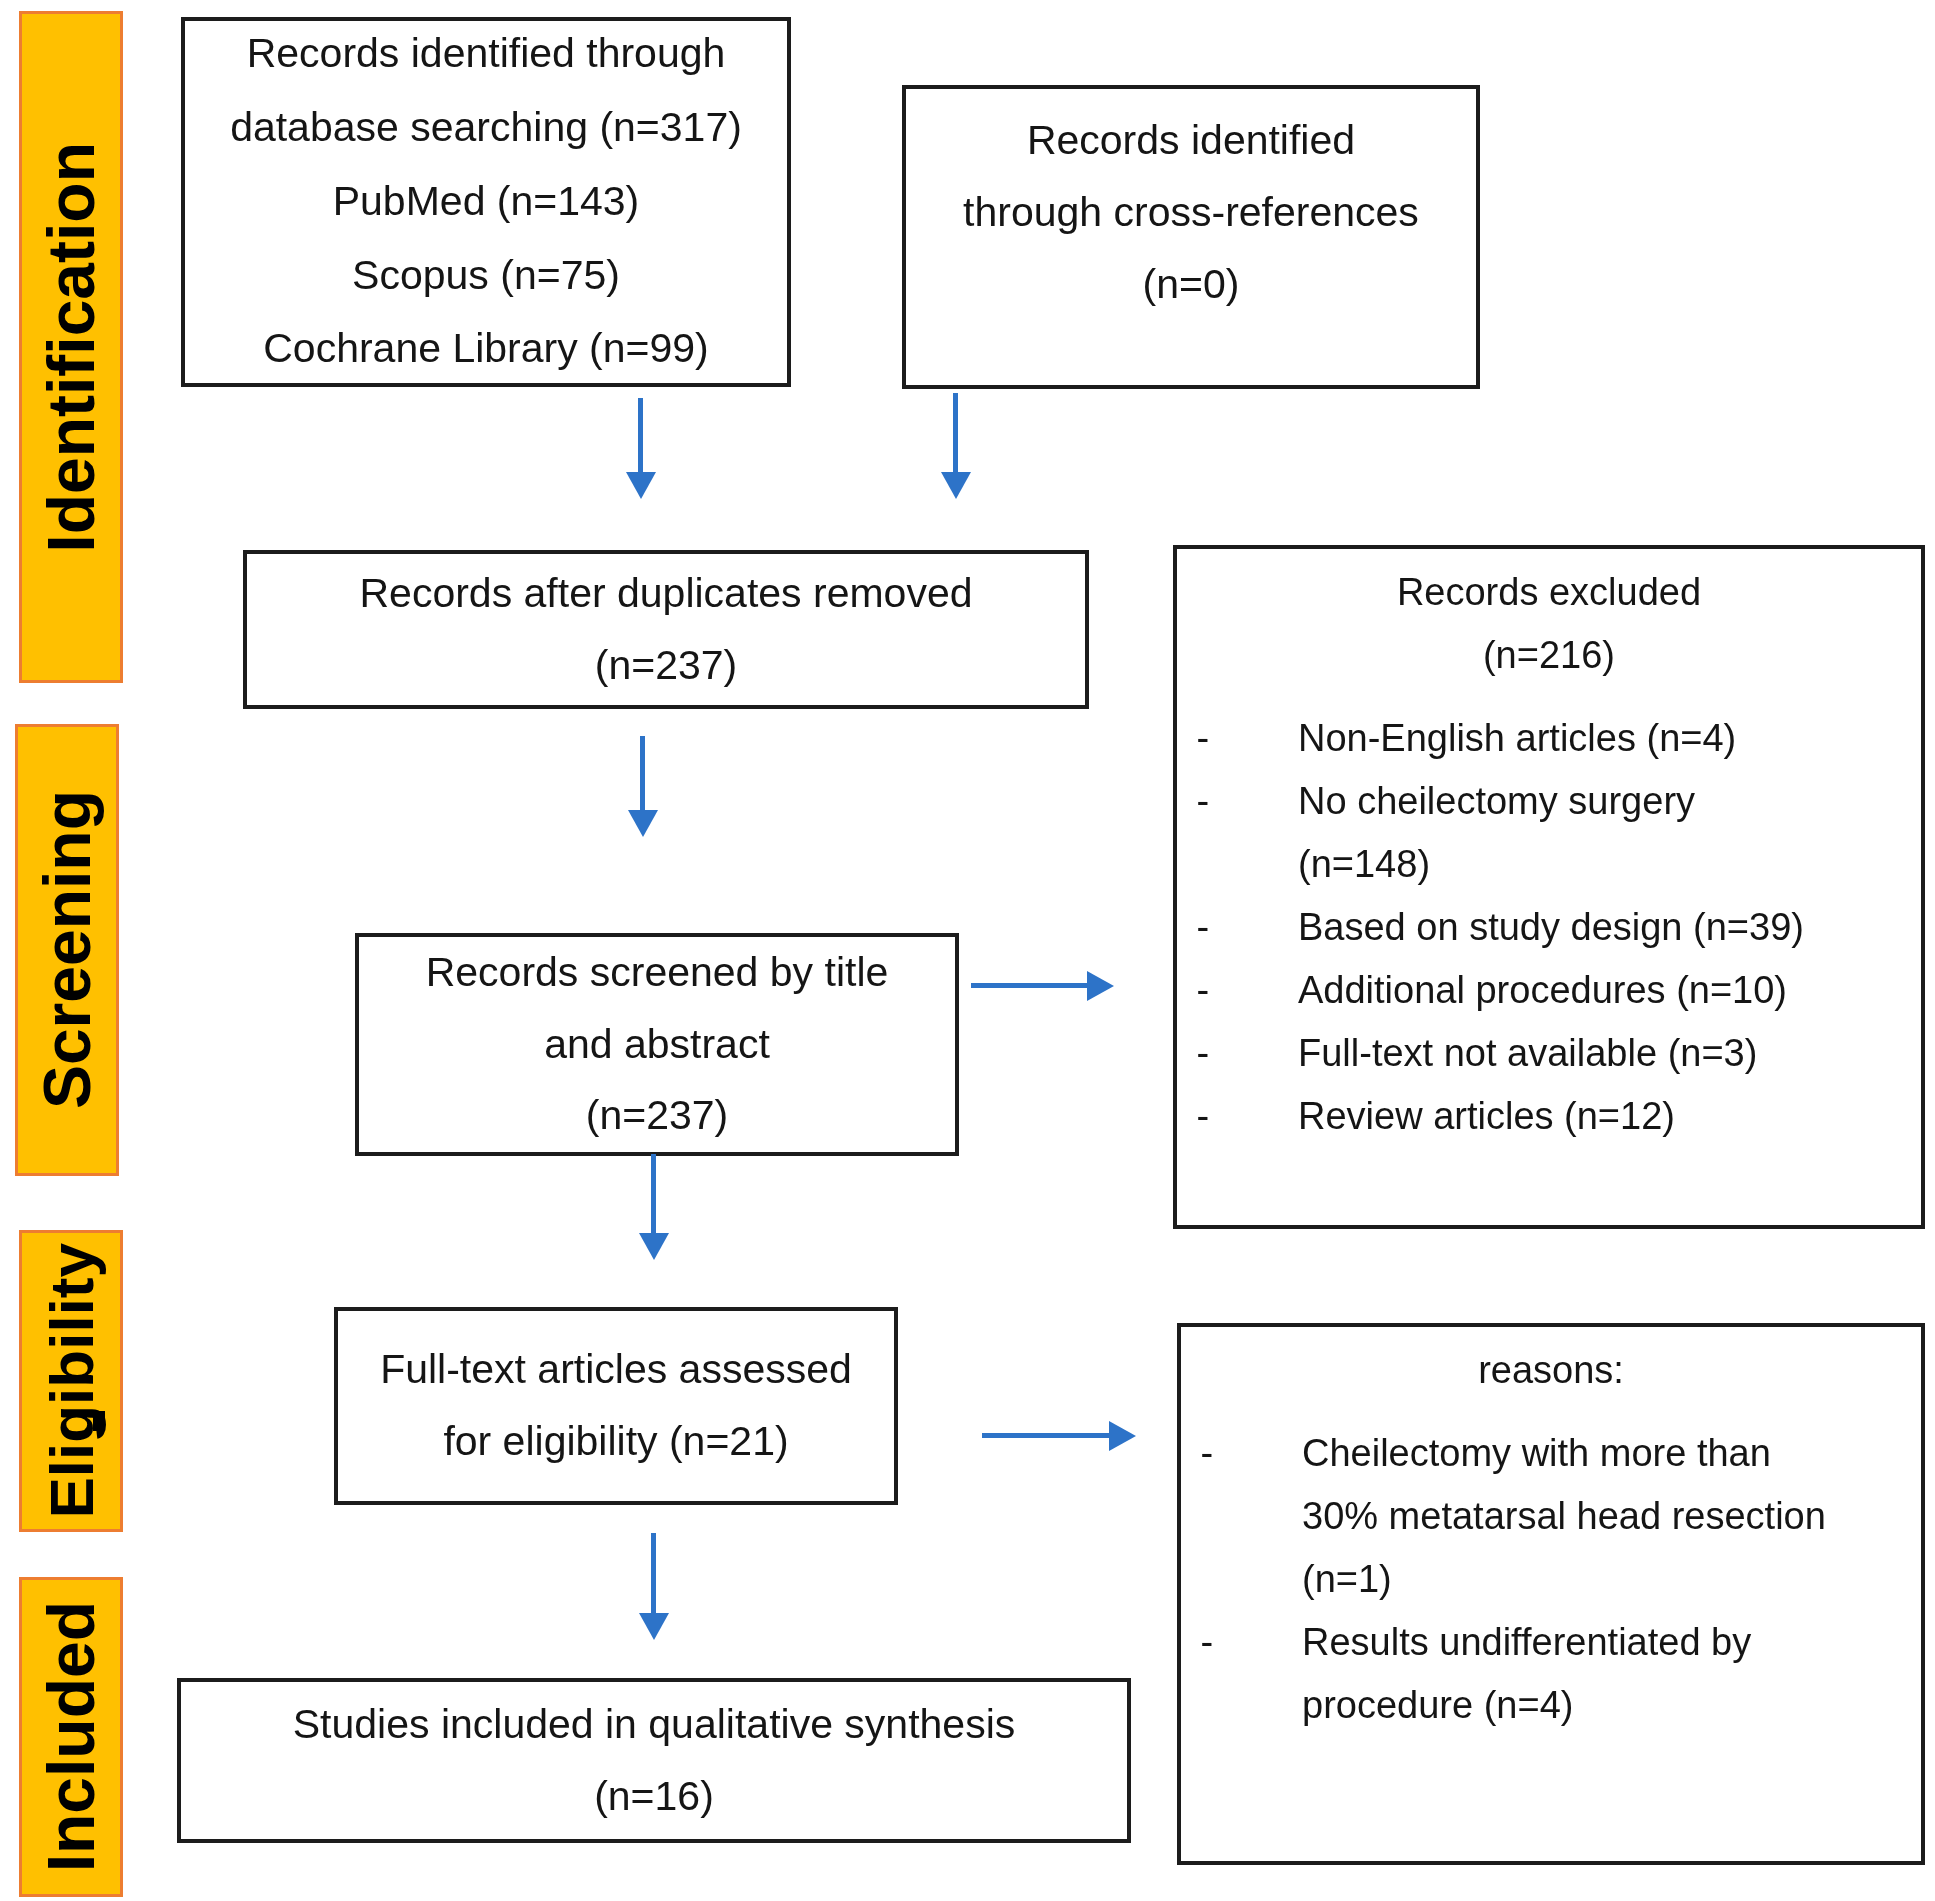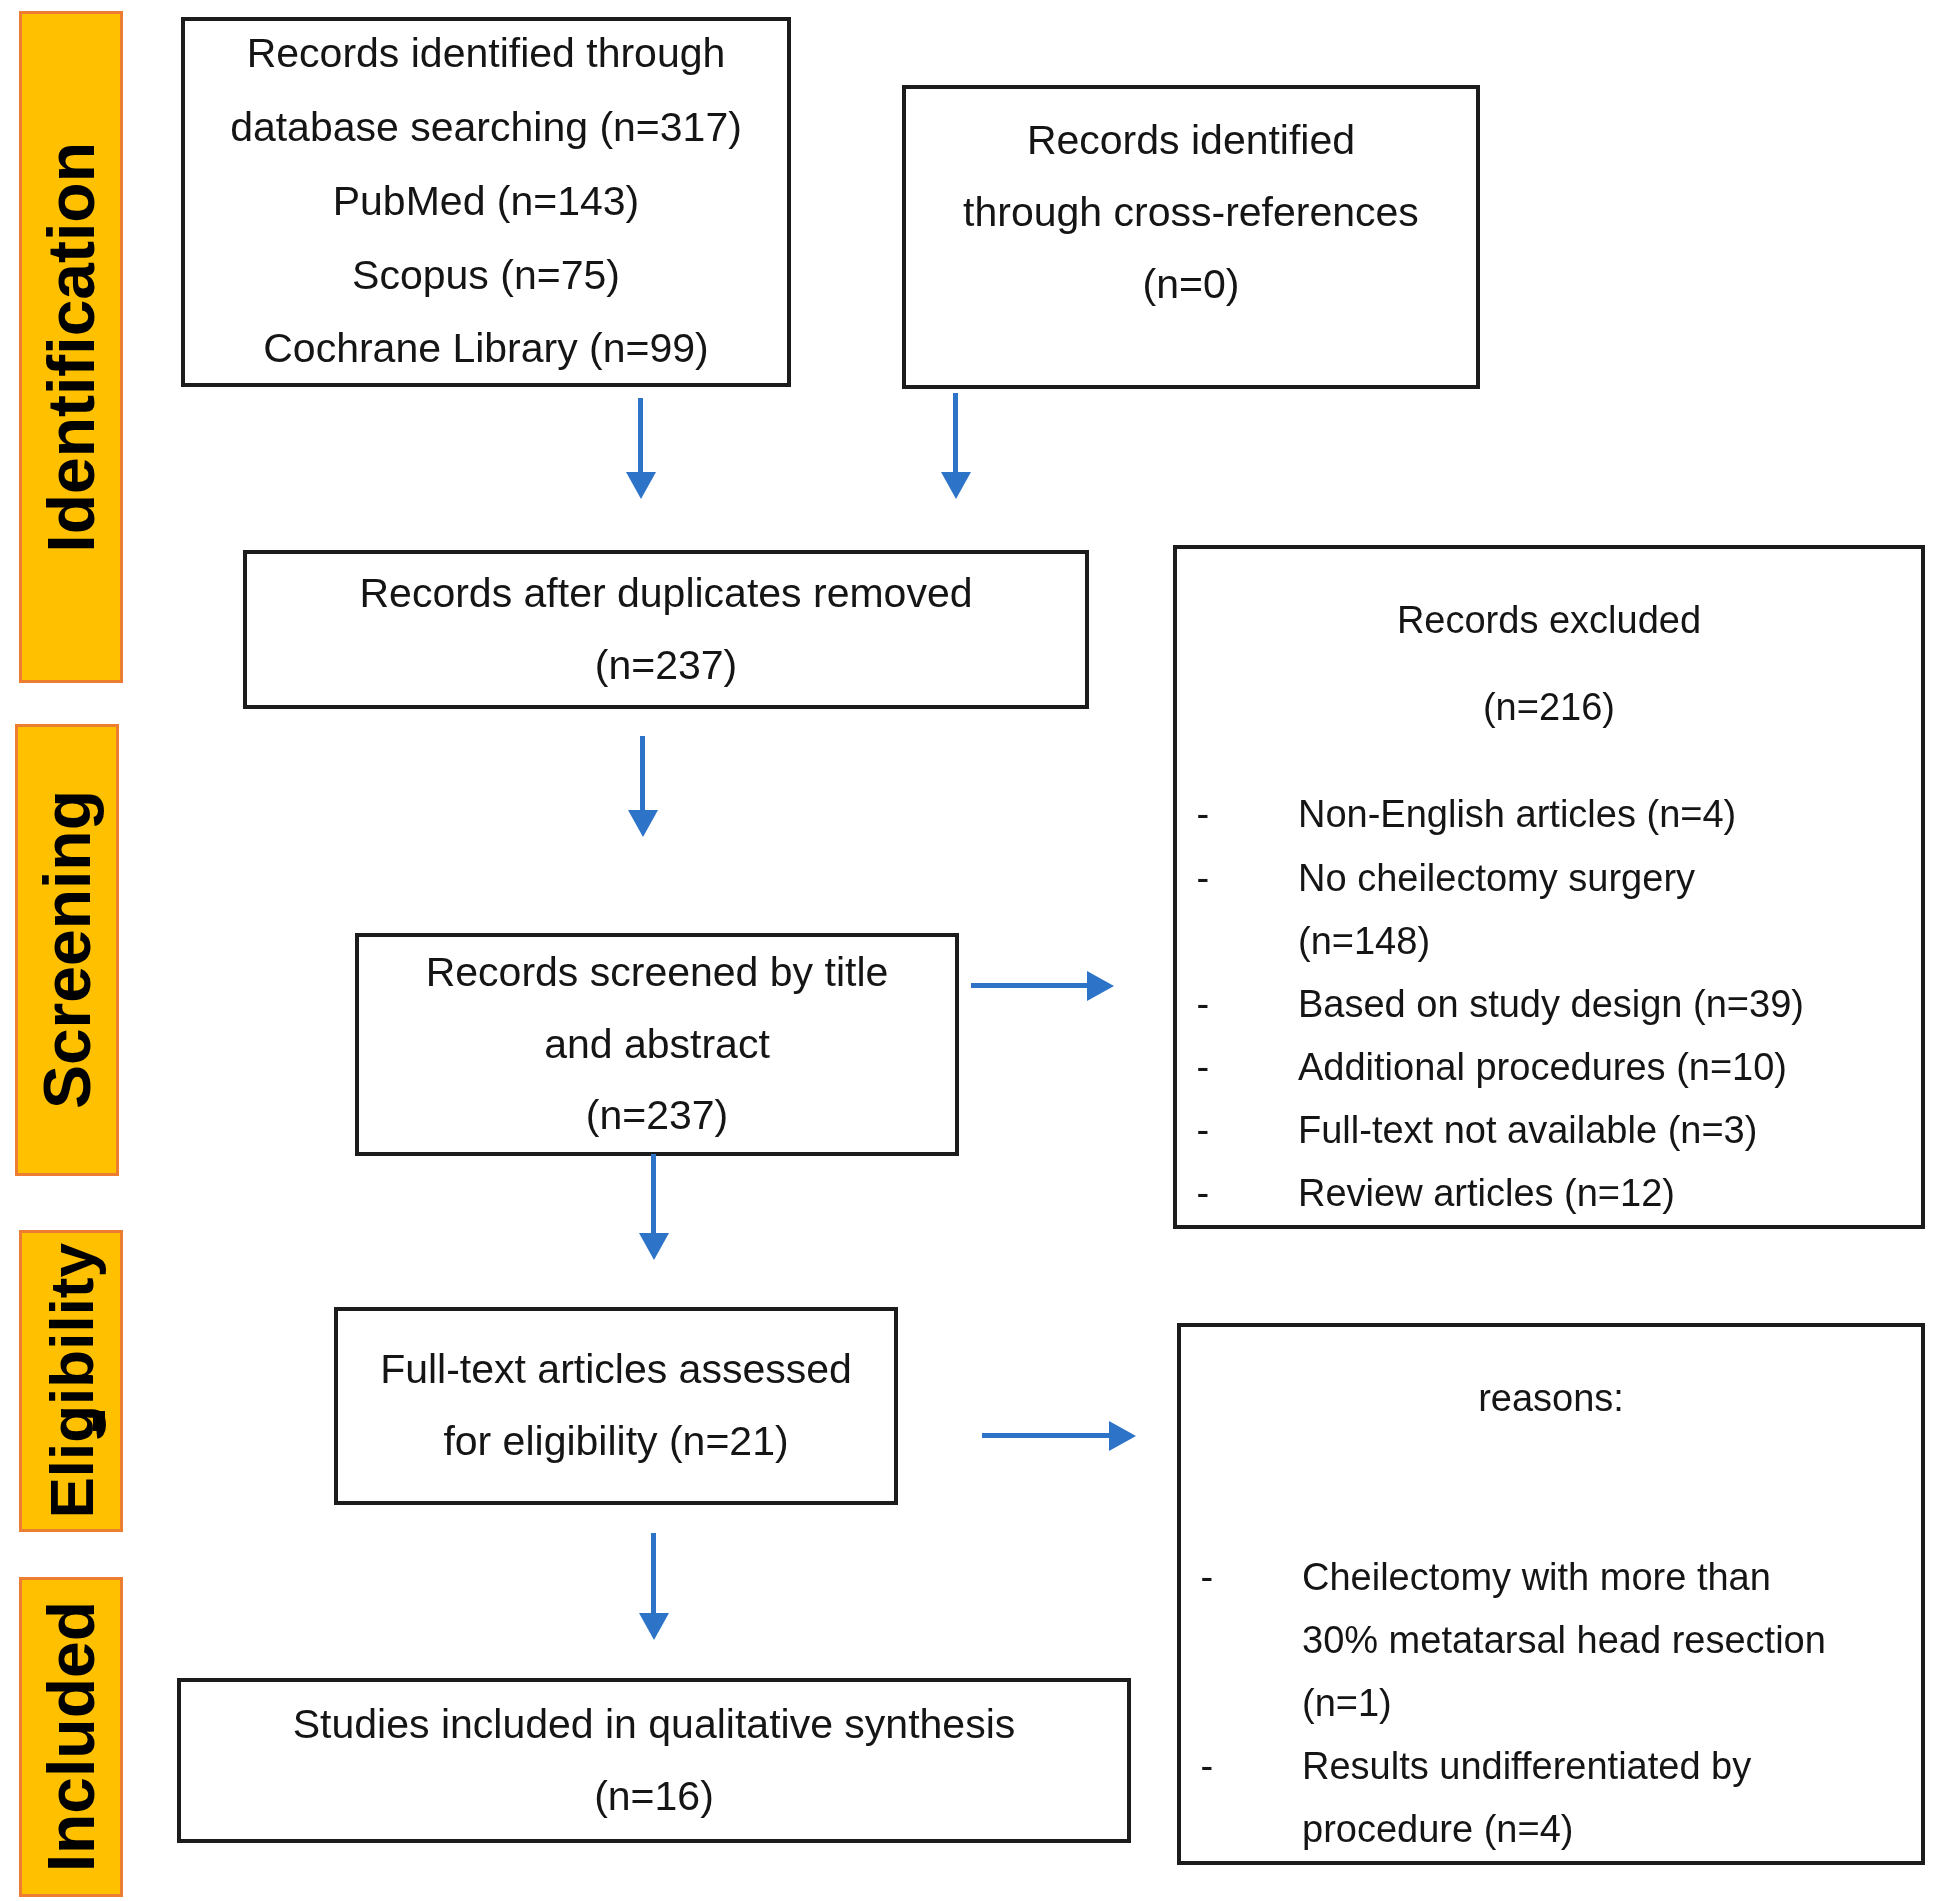--- a/index.html
+++ b/index.html
@@ -17,21 +17,21 @@
     writing-mode:vertical-rl;transform:rotate(180deg);
     font-weight:bold;font-size:66px;color:#000;white-space:nowrap;
   }
   
   .flow-box{
     position:absolute;border:4.5px solid #1c1c1c;background:#fff;box-sizing:border-box;
     display:flex;flex-direction:column;align-items:center;justify-content:center;
     text-align:center;font-size:41px;line-height:1.75;
   }
   .flow-box .line{width:100%;}
-  .listed{justify-content:space-between;font-size:38px;line-height:1.66;padding-top:40px;}
+  .listed{justify-content:flex-start;font-size:38px;line-height:1.66;padding-top:12px;}
   .bullets{align-self:stretch;display:flex;flex-direction:column;margin-top:19.6px;}
   .bullet-row{display:flex;text-align:left;}
   .dash{flex:none;width:121px;padding-left:19.6px;box-sizing:border-box;}
   .btext{max-width:514px;}
   
   .arrow-v{position:absolute;width:5.3px;background:#2D73C8;}
   .arrow-v::after{
     content:"";position:absolute;left:50%;transform:translateX(-50%);bottom:-24px;
     border:solid transparent;border-width:27px 15px 0 15px;border-top-color:#2D73C8;
   }

